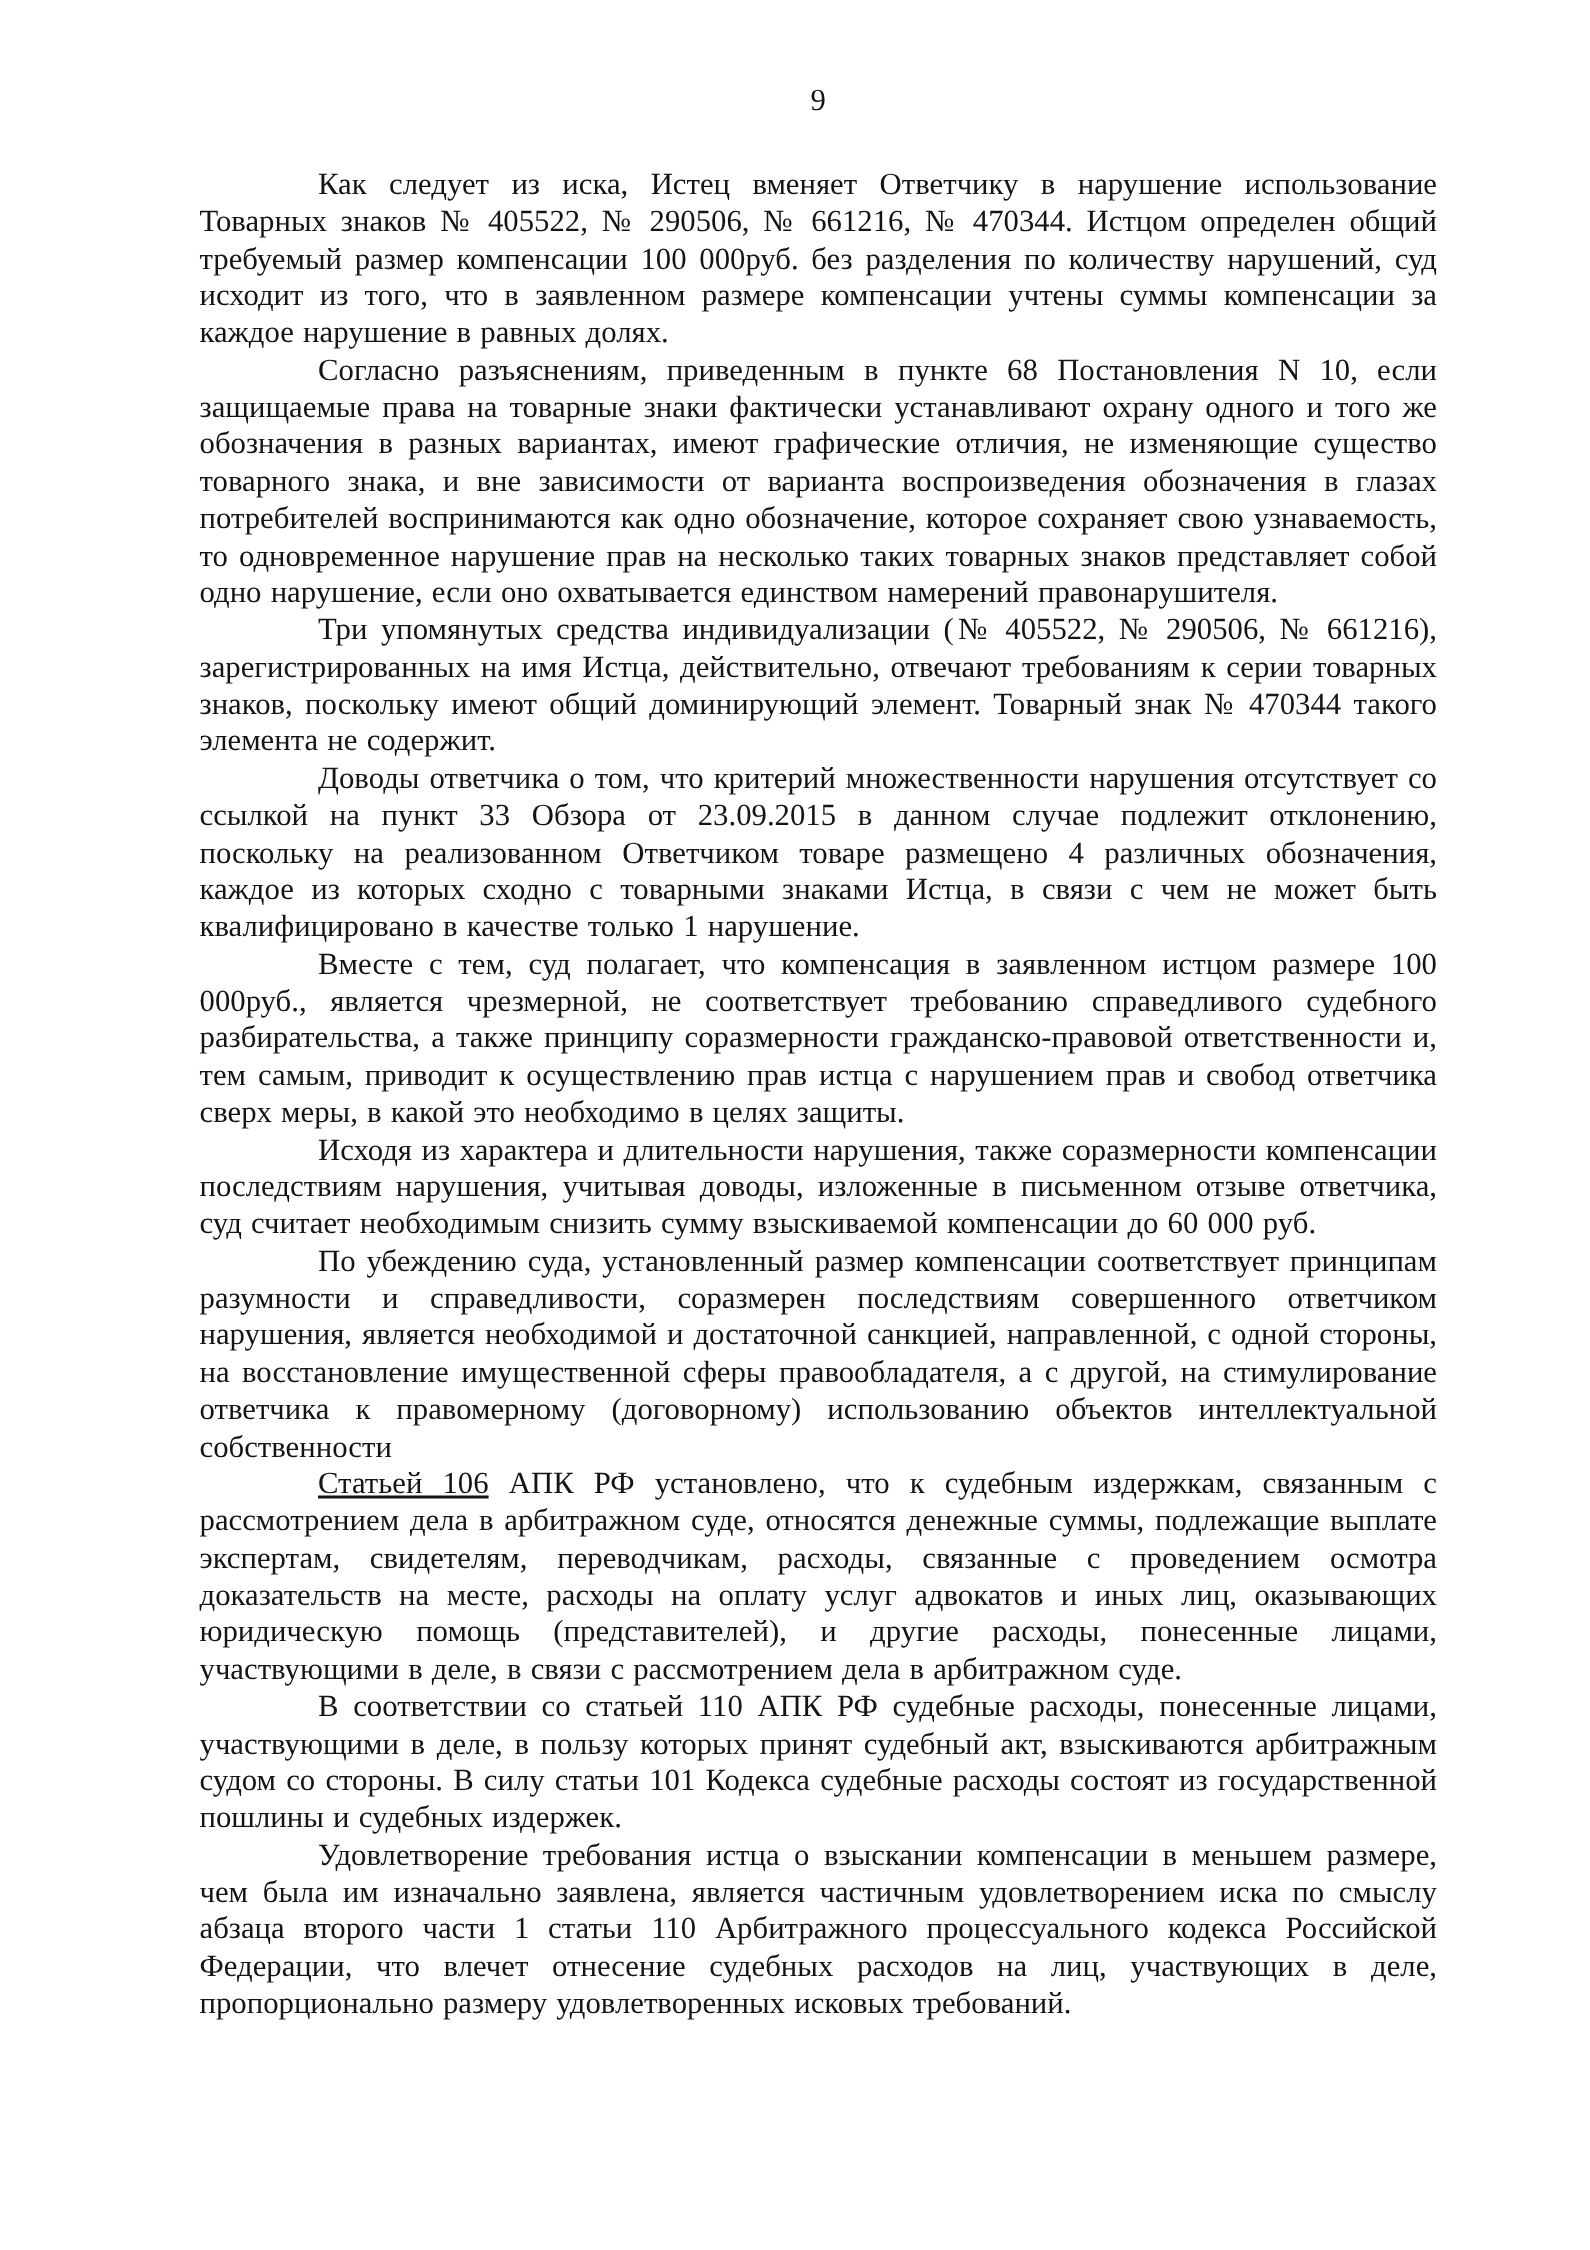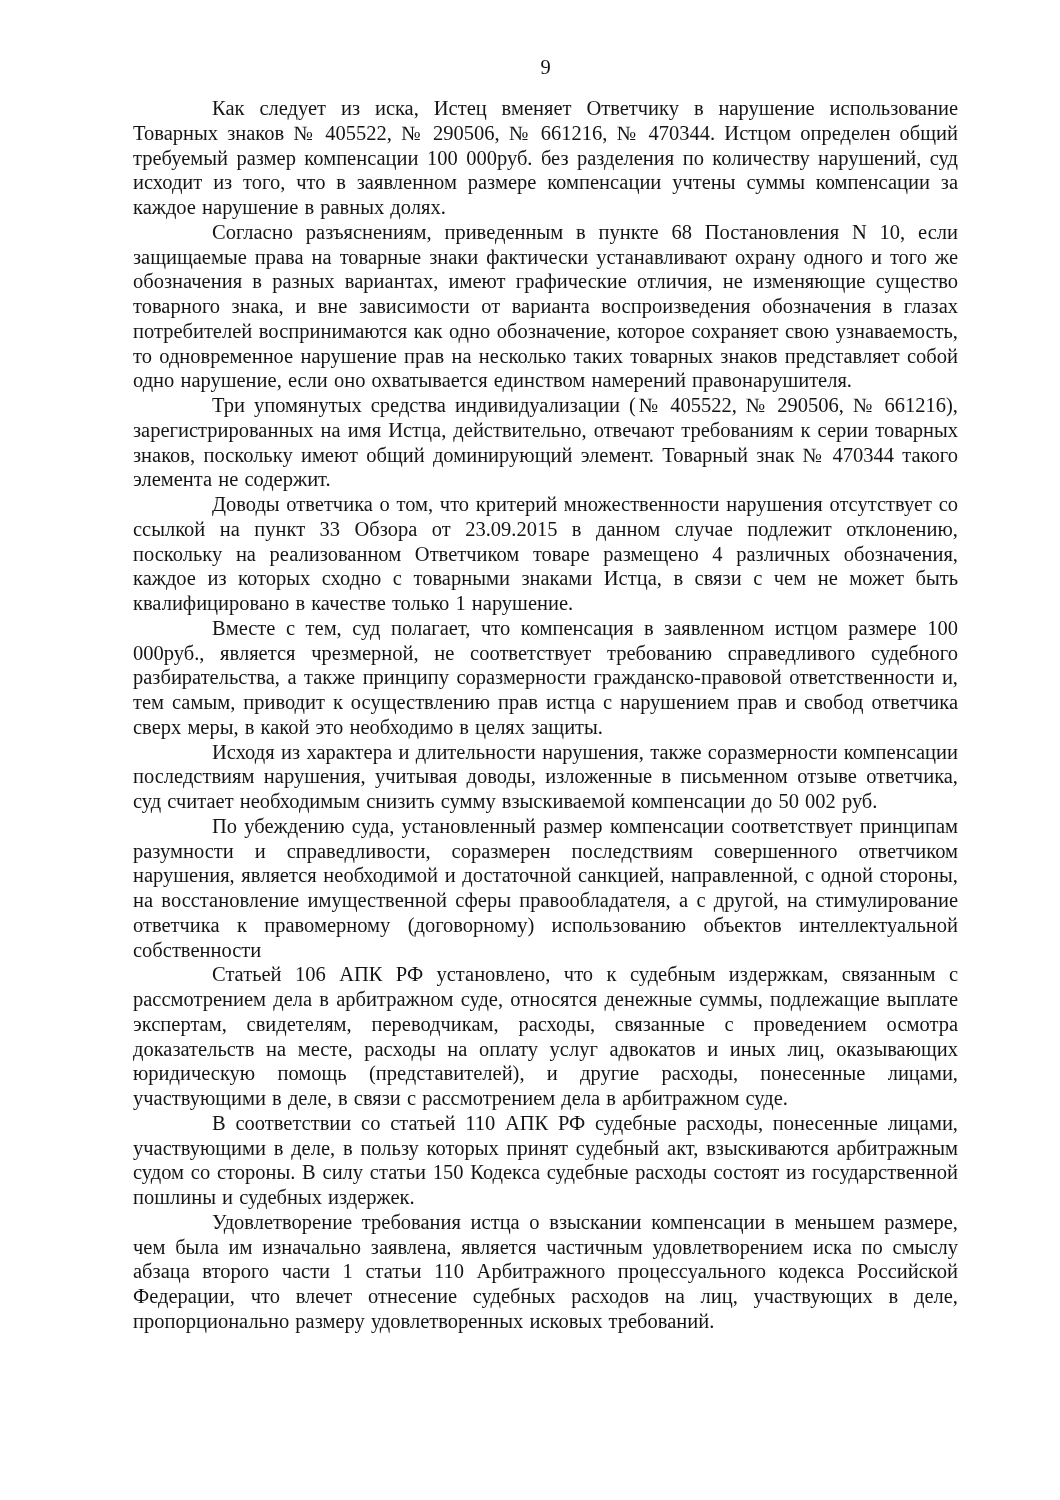--- a/index.html
+++ b/index.html
@@ -20,47 +20,48 @@
     position: absolute;
     top: 55px;
     left: 133px;
     width: 825px;
     text-align: center;
     font-size: 20.5px;
     line-height: 24px;
   }
   .content {
     position: absolute;
-    top: 96px;
+    top: 111px;
     left: 133px;
     width: 825px;
   }
   .content p {
     margin: 0;
     padding: 0;
     font-size: 20.5px;
     line-height: 24.75px;
     text-align: justify;
     text-indent: 79px;
     word-spacing: 1px;
   }
   .u {
+    text-decoration: underline;
   }
 </style>
 </head>
 <body>
 
 <div class="page">
   <div class="page-number">9</div>
 
   <div class="content">
     <p>Как следует из иска, Истец вменяет Ответчику в нарушение использование Товарных знаков № 405522, № 290506, № 661216, № 470344. Истцом определен общий требуемый размер компенсации 100 000руб. без разделения по количеству нарушений, суд исходит из того, что в заявленном размере компенсации учтены суммы компенсации за каждое нарушение в равных долях.</p>
     <p>Согласно разъяснениям, приведенным в пункте 68 Постановления N 10, если защищаемые права на товарные знаки фактически устанавливают охрану одного и того же обозначения в разных вариантах, имеют графические отличия, не изменяющие существо товарного знака, и вне зависимости от варианта воспроизведения обозначения в глазах потребителей воспринимаются как одно обозначение, которое сохраняет свою узнаваемость, то одновременное нарушение прав на несколько таких товарных знаков представляет собой одно нарушение, если оно охватывается единством намерений правонарушителя.</p>
     <p>Три упомянутых средства индивидуализации (№ 405522, № 290506, № 661216), зарегистрированных на имя Истца, действительно, отвечают требованиям к серии товарных знаков, поскольку имеют общий доминирующий элемент. Товарный знак № 470344 такого элемента не содержит.</p>
     <p>Доводы ответчика о том, что критерий множественности нарушения отсутствует со ссылкой на пункт 33 Обзора от 23.09.2015 в данном случае подлежит отклонению, поскольку на реализованном Ответчиком товаре размещено 4 различных обозначения, каждое из которых сходно с товарными знаками Истца, в связи с чем не может быть квалифицировано в качестве только 1 нарушение.</p>
     <p>Вместе с тем, суд полагает, что компенсация в заявленном истцом размере 100 000руб., является чрезмерной, не соответствует требованию справедливого судебного разбирательства, а также принципу соразмерности гражданско-правовой ответственности и, тем самым, приводит к осуществлению прав истца с нарушением прав и свобод ответчика сверх меры, в какой это необходимо в целях защиты.</p>
-    <p>Исходя из характера и длительности нарушения, также соразмерности компенсации последствиям нарушения, учитывая доводы, изложенные в письменном отзыве ответчика, суд считает необходимым снизить сумму взыскиваемой компенсации до 50 002 руб.</p>
+    <p>Исходя из характера и длительности нарушения, также соразмерности компенсации последствиям нарушения, учитывая доводы, изложенные в письменном отзыве ответчика, суд считает необходимым снизить сумму взыскиваемой компенсации до 60 000 руб.</p>
     <p>По убеждению суда, установленный размер компенсации соответствует принципам разумности и справедливости, соразмерен последствиям совершенного ответчиком нарушения, является необходимой и достаточной санкцией, направленной, с одной стороны, на восстановление имущественной сферы правообладателя, а с другой, на стимулирование ответчика к правомерному (договорному) использованию объектов интеллектуальной собственности</p>
     <p><span class="u">Статьей 106</span><span> АПК РФ установлено, что к судебным издержкам, связанным с рассмотрением дела в арбитражном суде, относятся денежные суммы, подлежащие выплате экспертам, свидетелям, переводчикам, расходы, связанные с проведением осмотра доказательств на месте, расходы на оплату услуг адвокатов и иных лиц, оказывающих юридическую помощь (представителей), и другие расходы, понесенные лицами, участвующими в деле, в связи с рассмотрением дела в арбитражном суде.</span></p>
-    <p>В соответствии со статьей 110 АПК РФ судебные расходы, понесенные лицами, участвующими в деле, в пользу которых принят судебный акт, взыскиваются арбитражным судом со стороны. В силу статьи 150 Кодекса судебные расходы состоят из государственной пошлины и судебных издержек.</p>
+    <p>В соответствии со статьей 110 АПК РФ судебные расходы, понесенные лицами, участвующими в деле, в пользу которых принят судебный акт, взыскиваются арбитражным судом со стороны. В силу статьи 101 Кодекса судебные расходы состоят из государственной пошлины и судебных издержек.</p>
     <p>Удовлетворение требования истца о взыскании компенсации в меньшем размере, чем была им изначально заявлена, является частичным удовлетворением иска по смыслу абзаца второго части 1 статьи 110 Арбитражного процессуального кодекса Российской Федерации, что влечет отнесение судебных расходов на лиц, участвующих в деле, пропорционально размеру удовлетворенных исковых требований.</p>
   </div>
 </div>
 
 </body></html>

